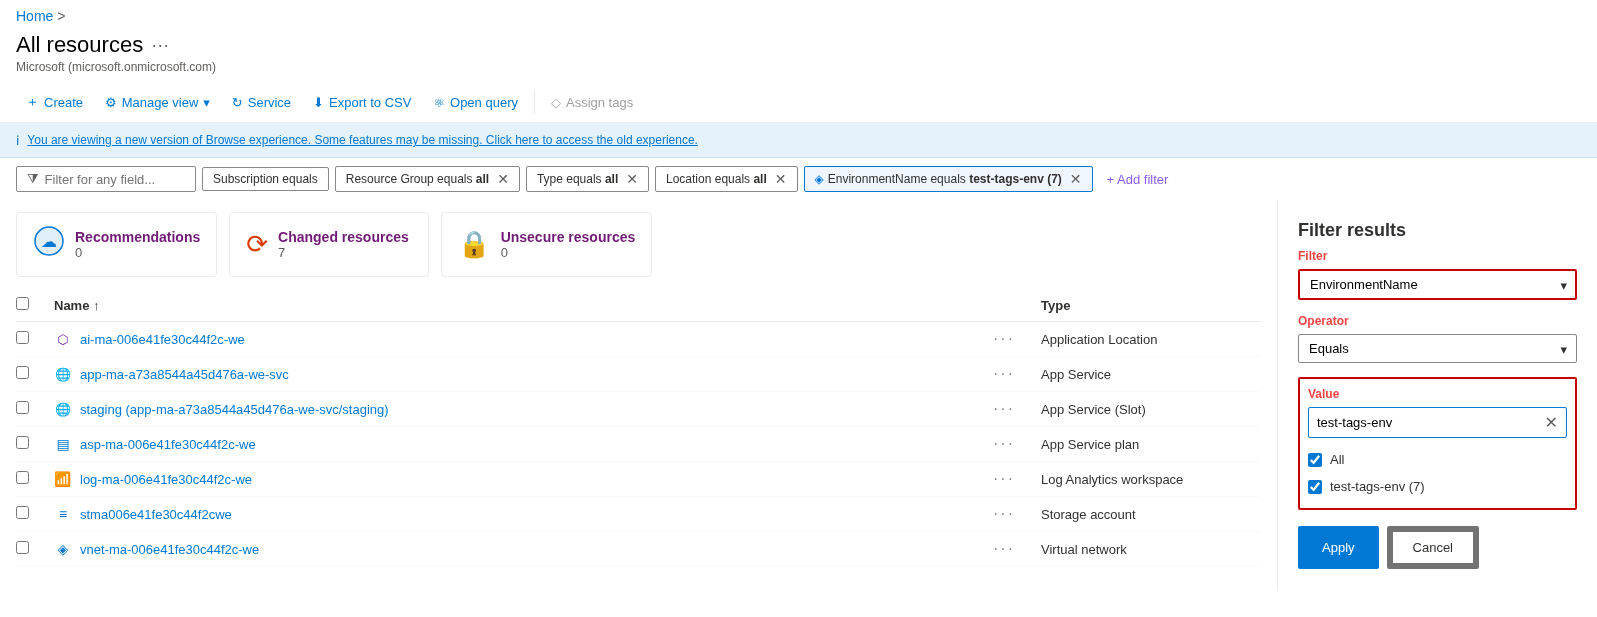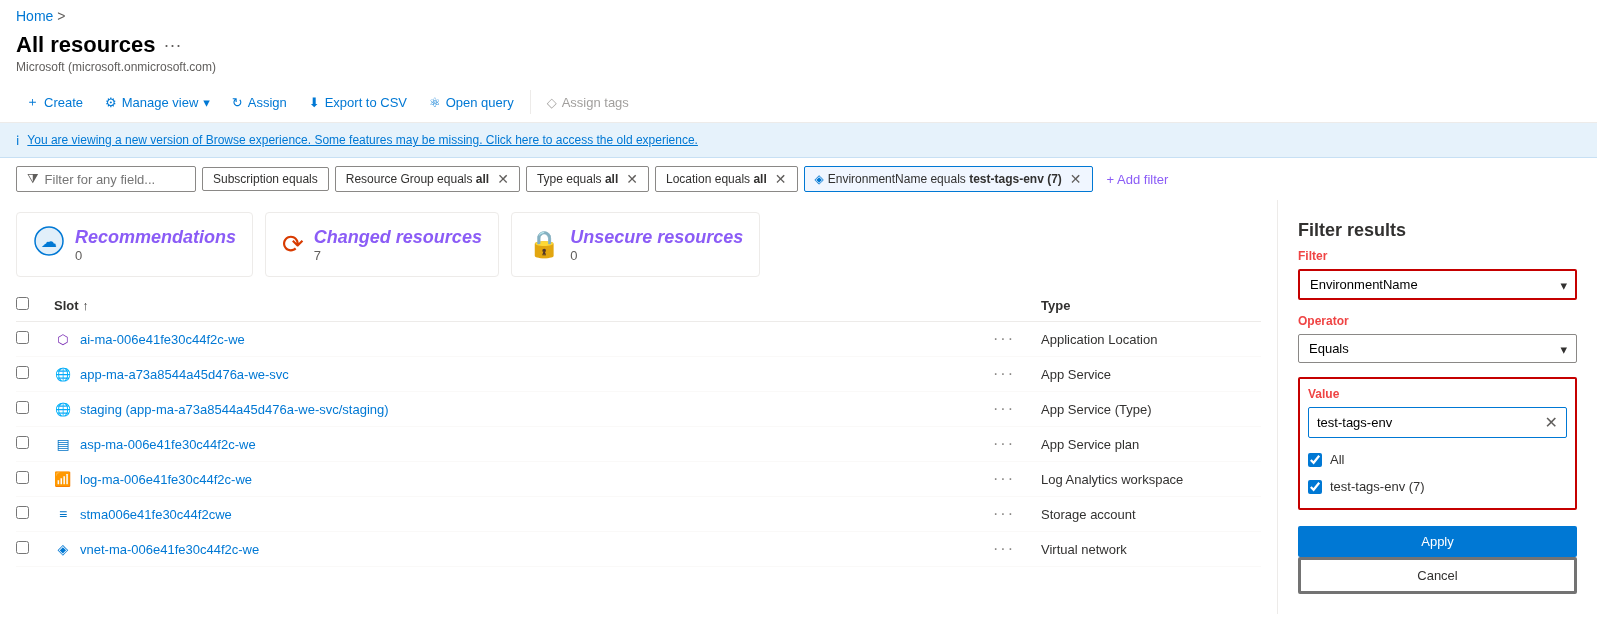--- a/index.html
+++ b/index.html
@@ -4,21 +4,21 @@
   <style>
     * { box-sizing: border-box; margin: 0; padding: 0; }
     body { font-family: 'Segoe UI', Arial, sans-serif; font-size: 13px; color: #323130; background: #fff; }
     
     .breadcrumb { display: flex; align-items: center; padding: 8px 16px 4px; font-size: 14px; color: #0078d4; }
     .breadcrumb span { color: #605e5c; margin: 0 4px; }
     .breadcrumb a { color: #0078d4; text-decoration: none; }
     
     .page-header { padding: 4px 16px 8px; }
     .page-title-row { display: flex; align-items: center; gap: 8px; }
-    .page-title { font-size: 22px; font-weight: 700; color: #000; }
+    .page-title { font-size: 22px; font-weight: 400; color: #000; }
     .more-icon { color: #605e5c; font-size: 18px; cursor: pointer; }
     .subtitle { font-size: 12px; color: #605e5c; margin-top: 2px; }
     
     .toolbar { display: flex; align-items: center; gap: 2px; padding: 6px 16px; border-bottom: 1px solid #edebe9; }
     .toolbar-btn { display: flex; align-items: center; gap: 5px; padding: 5px 10px; background: none; border: none; cursor: pointer; color: #0078d4; font-size: 13px; border-radius: 2px; }
     .toolbar-separator { width: 1px; height: 24px; background: #edebe9; margin: 0 4px; }
     .toolbar-btn-disabled { color: #a19f9d; cursor: default; }
     
     .info-bar { background: #e6f2fb; padding: 8px 16px; display: flex; align-items: center; gap: 8px; border-bottom: 1px solid #c7e0f4; }
     .info-bar-text { font-size: 12px; color: #0078d4; text-decoration: underline; cursor: pointer; }
@@ -31,21 +31,21 @@
     .filter-chip.env { border: 1px solid #0078d4; background: #f0f6ff; }
     .add-filter-btn { display: flex; align-items: center; gap: 4px; color: #8b5cf6; cursor: pointer; font-size: 13px; padding: 4px 8px; border: none; background: none; }
     
     .main-content { display: flex; }
     .left-panel { flex: 1; overflow: auto; }
     
     .cards-row { display: flex; gap: 12px; padding: 12px 16px; }
     .card { display: flex; align-items: center; gap: 10px; border: 1px solid #edebe9; border-radius: 4px; padding: 12px 16px; min-width: 200px; cursor: pointer; background: #fff; }
     .card-icon { font-size: 28px; }
     .card-info { }
-    .card-title { font-size: 18px; font-weight: 600; color: #8b5cf6; font-style: italic; }
+    .card-title { font-size: 14px; font-weight: 600; color: #701a75; }
     .card-count { font-size: 13px; color: #605e5c; }
     
     .table-section { padding: 0 16px; }
     .table-header { display: flex; align-items: center; gap: 8px; padding: 8px 0; border-bottom: 1px solid #edebe9; font-weight: 600; font-size: 13px; color: #323130; }
     .col-check { width: 30px; }
     .col-name { flex: 1; }
     .col-dots { width: 40px; }
     .col-type { width: 220px; }
     
     .table-row-item { display: flex; align-items: center; gap: 8px; padding: 8px 0; border-bottom: 1px solid #faf9f8; }
@@ -61,23 +61,23 @@
     .select-wrapper { position: relative; margin-bottom: 14px; }
     .select-wrapper::after { content: '▾'; position: absolute; right: 10px; top: 50%; transform: translateY(-50%); pointer-events: none; color: #323130; }
     .filter-section { margin-bottom: 14px; }
     .value-box { border: 2px solid #c50000; border-radius: 2px; padding: 8px; margin-bottom: 12px; }
     .value-input-row { display: flex; align-items: center; border: 1px solid #0078d4; border-radius: 2px; padding: 5px 8px; background: #fff; }
     .value-input-row input { border: none; outline: none; flex: 1; font-size: 13px; }
     .clear-btn { cursor: pointer; color: #605e5c; font-size: 16px; }
     .checkbox-row { display: flex; align-items: center; gap: 8px; padding: 6px 0; font-size: 13px; }
     .checkbox-row input[type=checkbox] { accent-color: #0078d4; width: 14px; height: 14px; }
     
-    .panel-actions { display: flex; gap: 0; margin-top: 16px; flex-direction: column; }
+    .panel-actions { display: flex; gap: 8px; margin-top: 16px; }
     .btn-apply { background: #0078d4; color: #fff; border: none; padding: 8px 24px; font-size: 13px; border-radius: 2px; cursor: pointer; }
-    .btn-cancel { background: #fff; color: #323130; border: 3px solid #737373; padding: 8px 20px; font-size: 13px; border-radius: 2px; cursor: pointer; }
+    .btn-cancel { background: #fff; color: #323130; border: 6px solid #737373; padding: 8px 20px; font-size: 13px; border-radius: 2px; cursor: pointer; }
   </style>
 </head>
 <body>
 
 <div class="breadcrumb">
   <a>Home</a>
   <span>&gt;</span>
 </div>
 
 <div class="page-header">
@@ -93,21 +93,21 @@
     <span>＋</span>
     <span>Create</span>
   </button>
   <button class="toolbar-btn">
     <span>⚙</span>
     <span>Manage view</span>
     <span>▾</span>
   </button>
   <button class="toolbar-btn">
     <span>↻</span>
-    <span>Assign</span>
+    <span>Service</span>
   </button>
   <button class="toolbar-btn">
     <span>⬇</span>
     <span>Export to CSV</span>
   </button>
   <button class="toolbar-btn">
     <span>⚛</span>
     <span>Open query</span>
   </button>
   <div class="toolbar-separator"></div>
@@ -180,21 +180,21 @@
           <div class="card-count">0</div>
         </div>
       </div>
     </div>
 
     <div class="table-section">
       <div class="table-header">
         <div class="col-check">
           <input type="checkbox" style="">
         </div>
-        <div class="col-name">Slot ↑</div>
+        <div class="col-name">Name ↑</div>
         <div class="col-dots"></div>
         <div class="col-type">Type</div>
       </div>
 
       <div class="table-row-item">
         <div class="col-check"><input type="checkbox" style=""></div>
         <div class="col-name">
           <a class="resource-name">
             <span class="resource-icon" style="color:#7b2fb5;">⬡</span>
             <span>ai-ma-006e41fe30c44f2c-we</span>
@@ -218,21 +218,21 @@
 
       <div class="table-row-item">
         <div class="col-check"><input type="checkbox" style=""></div>
         <div class="col-name">
           <a class="resource-name">
             <span class="resource-icon" style="color:#0078d4;">🌐</span>
             <span>staging (app-ma-a73a8544a45d476a-we-svc/staging)</span>
           </a>
         </div>
         <div class="col-dots"><span class="dots-btn">···</span></div>
-        <div class="col-type">App Service (Type)</div>
+        <div class="col-type">App Service (Slot)</div>
       </div>
 
       <div class="table-row-item">
         <div class="col-check"><input type="checkbox" style=""></div>
         <div class="col-name">
           <a class="resource-name">
             <span class="resource-icon" style="color:#0072c6; font-size:14px;">▤</span>
             <span>asp-ma-006e41fe30c44f2c-we</span>
           </a>
         </div>

